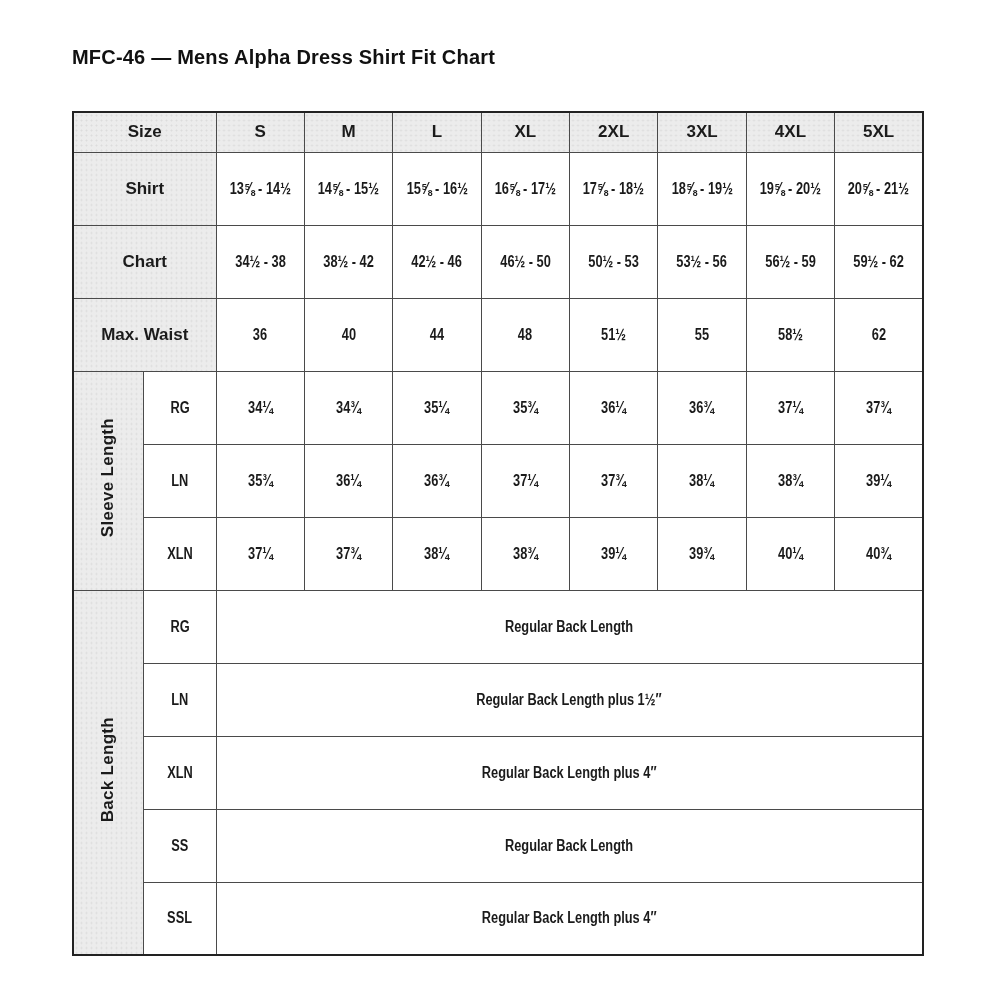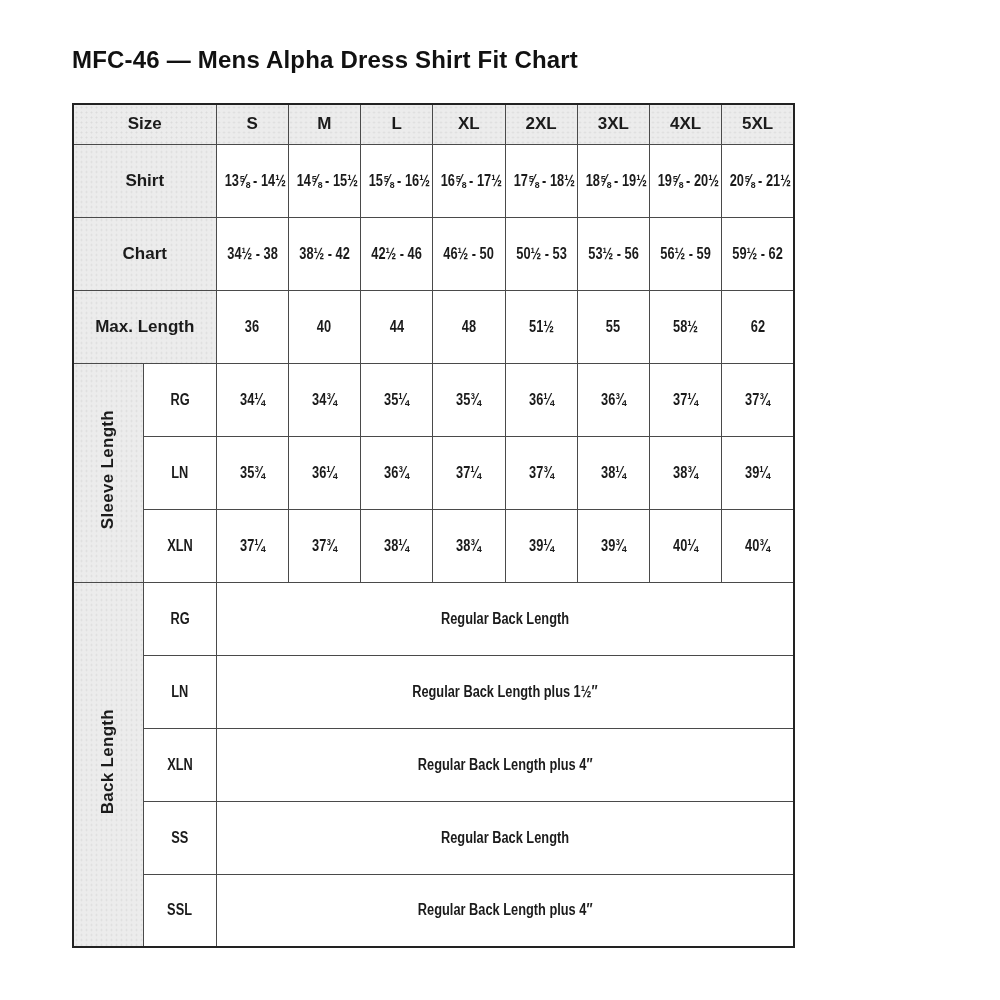--- a/index.html
+++ b/index.html
@@ -14,31 +14,31 @@
     position: relative;
     width: 1000px;
     height: 1000px;
     background: #ffffff;
     overflow: hidden;
   }
   .title {
     position: absolute;
     left: 72px;
     top: 46px;
-    font-size: 24px;
+    font-size: 20px;
     font-weight: bold;
     color: #111111;
     letter-spacing: 0.2px;
     white-space: nowrap;
   }
   table.fit {
     position: absolute;
     left: 72px;
-    top: 103px;
-    width: 723px;
+    top: 111px;
+    width: 852px;
     border-collapse: collapse;
     table-layout: fixed;
     border: 2px solid #222222;
   }
   .fit th, .fit td {
     border: 1.5px solid #4a4a4a;
     text-align: center;
     vertical-align: middle;
     padding: 0;
     color: #1b1b1b;
@@ -125,21 +125,21 @@
           <td><span class="cond">34½ - 38</span></td>
           <td><span class="cond">38½ - 42</span></td>
           <td><span class="cond">42½ - 46</span></td>
           <td><span class="cond">46½ - 50</span></td>
           <td><span class="cond">50½ - 53</span></td>
           <td><span class="cond">53½ - 56</span></td>
           <td><span class="cond">56½ - 59</span></td>
           <td><span class="cond">59½ - 62</span></td>
         </tr>
         <tr>
-          <th colspan="2"><span class="plain">Max. Length</span></th>
+          <th colspan="2"><span class="plain">Max. Waist</span></th>
           <td><span class="cond">36</span></td>
           <td><span class="cond">40</span></td>
           <td><span class="cond">44</span></td>
           <td><span class="cond">48</span></td>
           <td><span class="cond">51½</span></td>
           <td><span class="cond">55</span></td>
           <td><span class="cond">58½</span></td>
           <td><span class="cond">62</span></td>
         </tr>
         <tr>

